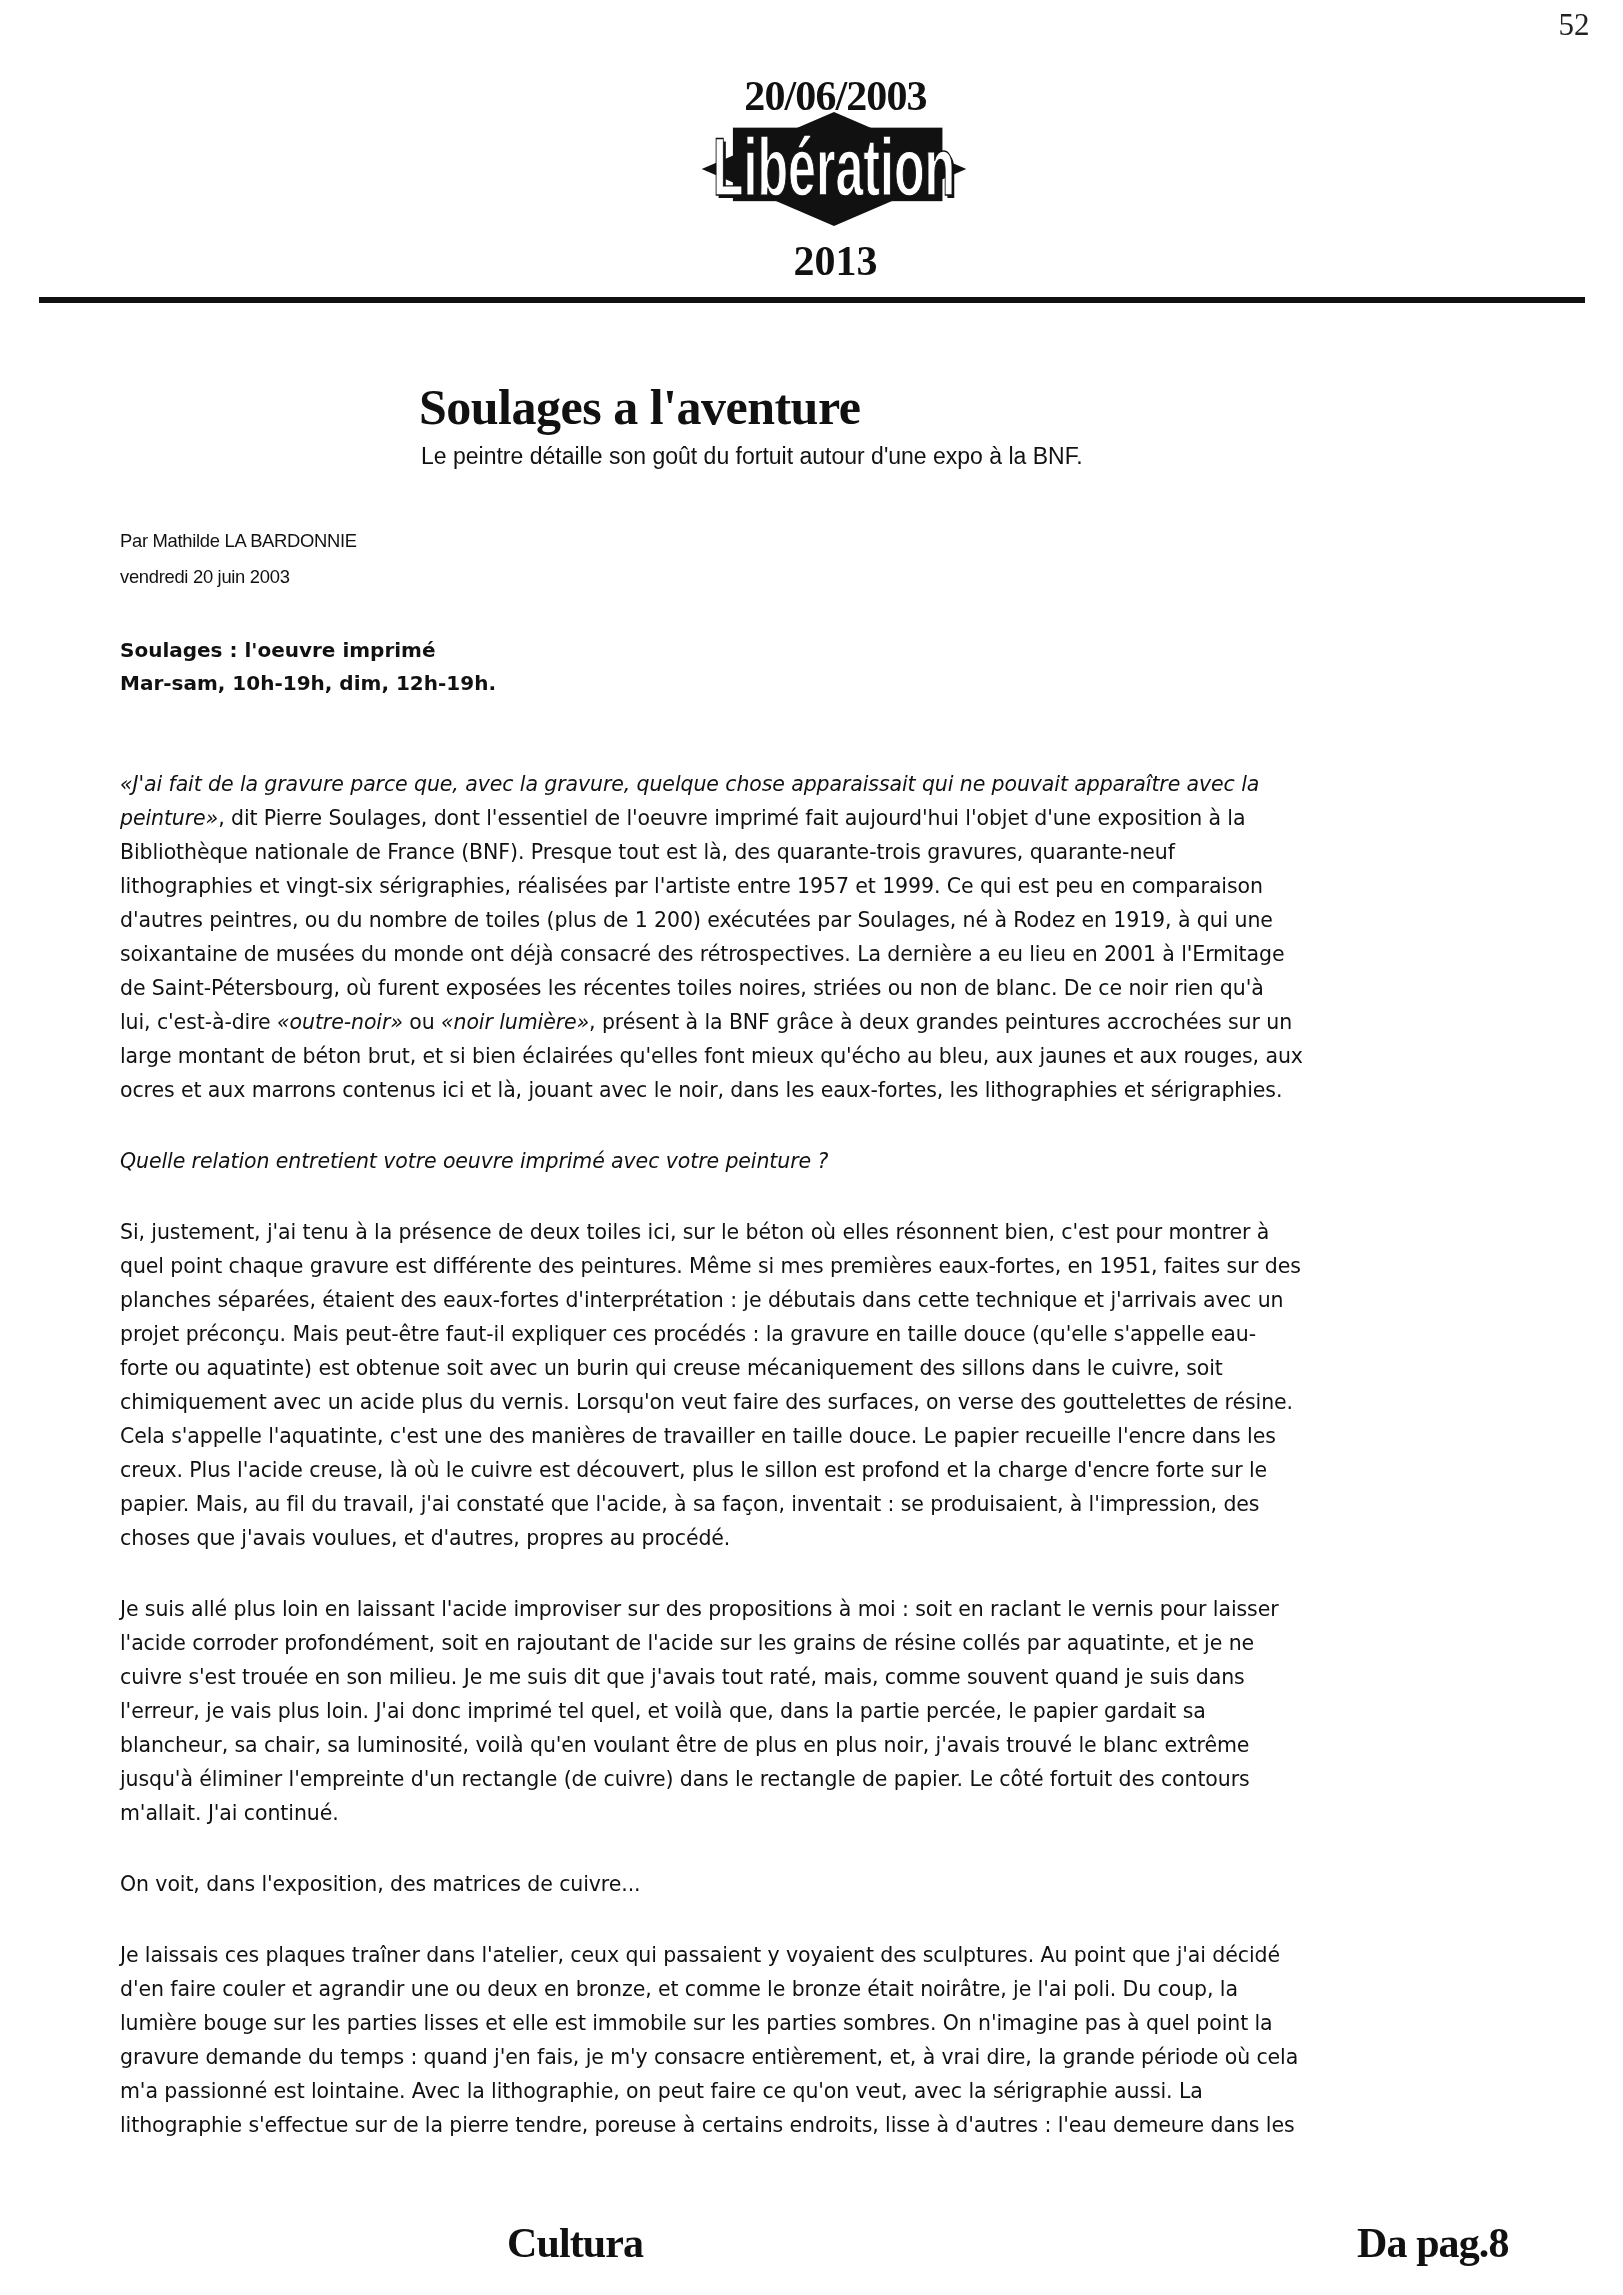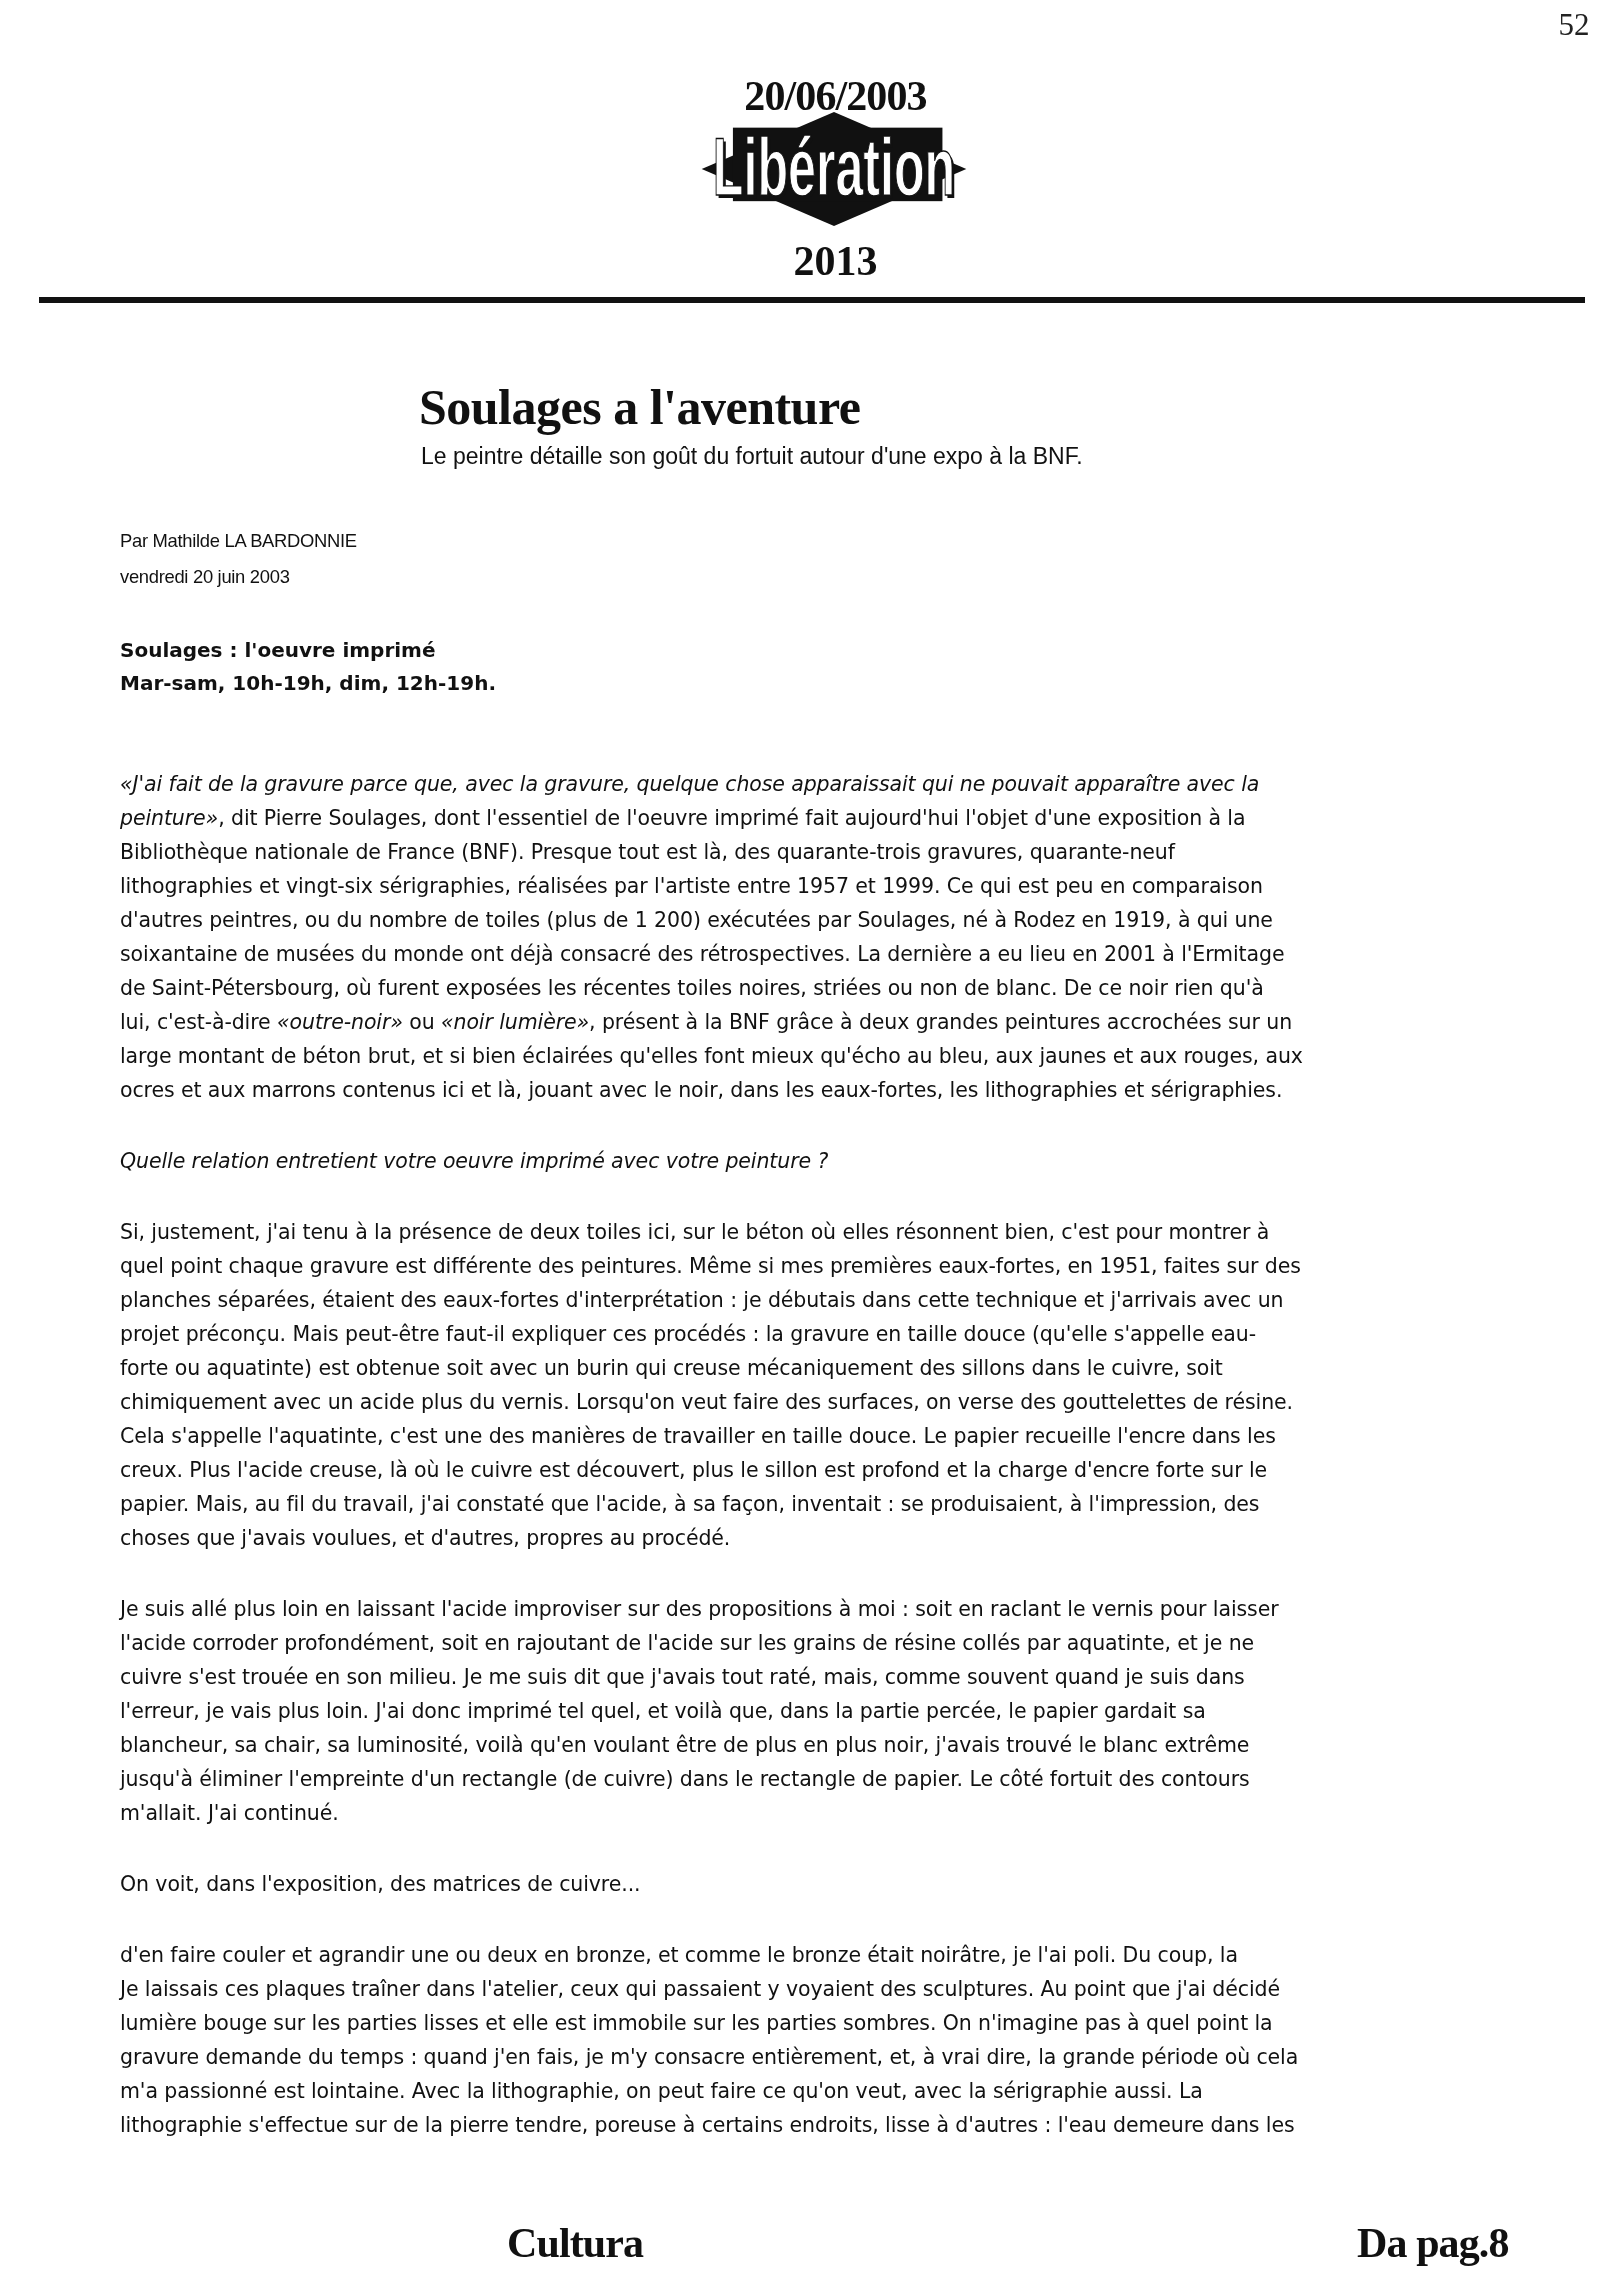--- a/index.html
+++ b/index.html
@@ -151,22 +151,22 @@
     <span class="line">blancheur, sa chair, sa luminosité, voilà qu'en voulant être de plus en plus noir, j'avais trouvé le blanc extrême</span>
     <span class="line">jusqu'à éliminer l'empreinte d'un rectangle (de cuivre) dans le rectangle de papier. Le côté fortuit des contours</span>
     <span class="line">m'allait. J'ai continué.</span>
   </p>
 
   <p>
     <span class="line">On voit, dans l'exposition, des matrices de cuivre...</span>
   </p>
 
   <p>
+    <span class="line">Je laissais ces plaques traîner dans l'atelier, ceux qui passaient y voyaient des sculptures. Au point que j'ai décidé</span>
     <span class="line">d'en faire couler et agrandir une ou deux en bronze, et comme le bronze était noirâtre, je l'ai poli. Du coup, la</span>
-    <span class="line">Je laissais ces plaques traîner dans l'atelier, ceux qui passaient y voyaient des sculptures. Au point que j'ai décidé</span>
     <span class="line">lumière bouge sur les parties lisses et elle est immobile sur les parties sombres. On n'imagine pas à quel point la</span>
     <span class="line">gravure demande du temps : quand j'en fais, je m'y consacre entièrement, et, à vrai dire, la grande période où cela</span>
     <span class="line">m'a passionné est lointaine. Avec la lithographie, on peut faire ce qu'on veut, avec la sérigraphie aussi. La</span>
     <span class="line">lithographie s'effectue sur de la pierre tendre, poreuse à certains endroits, lisse à d'autres : l'eau demeure dans les</span>
   </p>
 </div>
 
 <div class="abs footer-section">Cultura</div>
 <div class="abs footer-page">Da pag.8</div>
 

